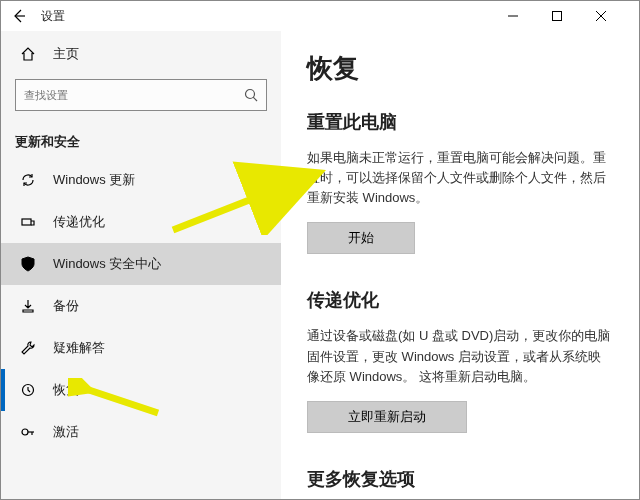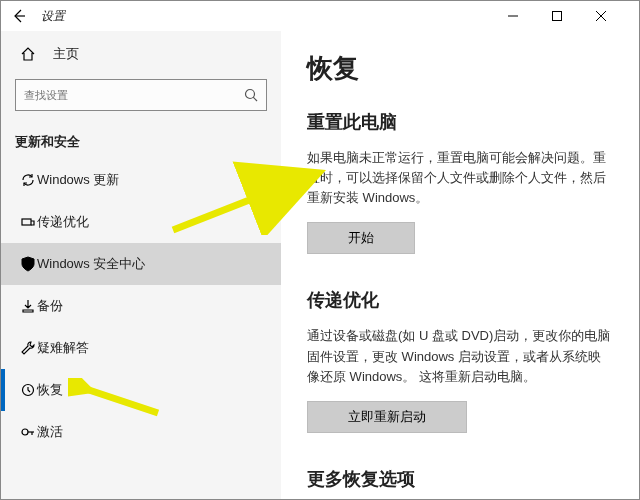--- a/index.html
+++ b/index.html
@@ -20,21 +20,20 @@
     display: flex;
     flex-direction: column;
     background: #fff;
   }
   .titlebar {
     height: 30px;
     display: flex;
     align-items: center;
     justify-content: flex-end;
     padding-right: 16px;
-    font-style: italic;
   }
   .titlebar .left {
     flex: 1;
     display: flex;
     align-items: center;
     padding-left: 10px;
     gap: 14px;
   }
   .titlebar-btn {
     width: 44px;
@@ -81,20 +80,21 @@
     font-size: 11px;
   }
   .section-title {
     padding: 14px 14px 8px 14px;
     font-size: 13px;
     font-weight: 600;
   }
   .nav-item {
     display: flex;
     align-items: center;
+    gap: 16px;
     padding: 12px 18px;
     cursor: pointer;
     position: relative;
   }
   .nav-item.active {
     background: rgba(120,120,120,0.25);
   }
   .nav-item .sel-mark {
     position: absolute;
     left: 0;

